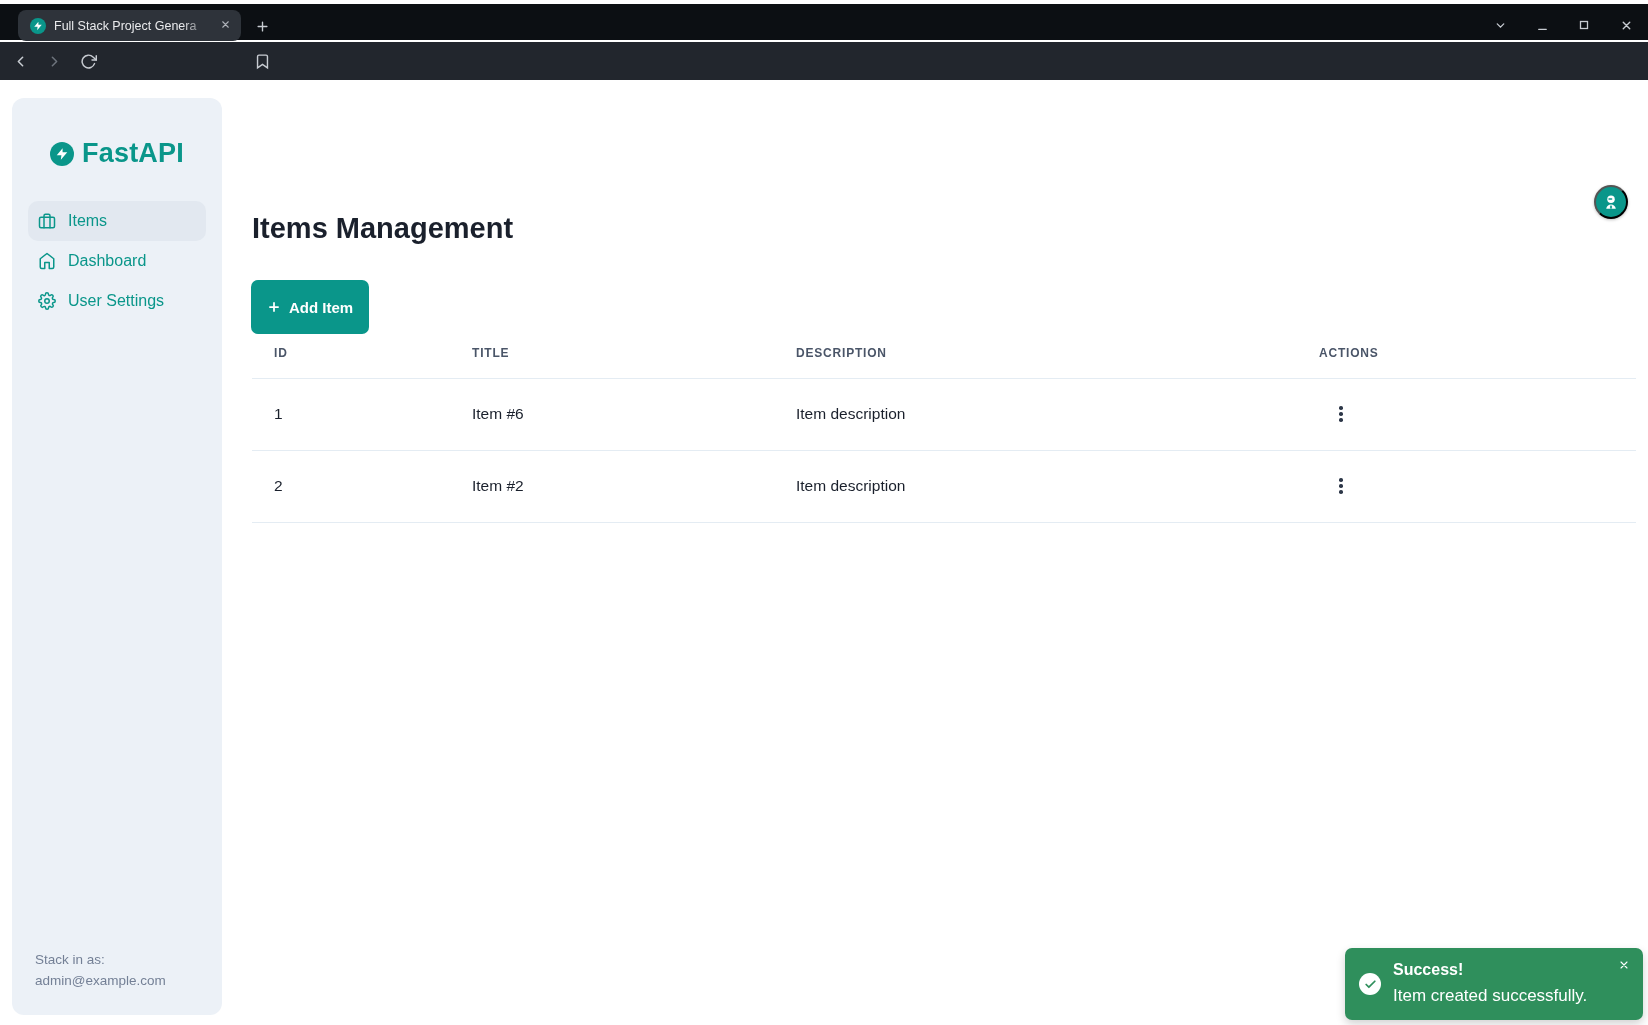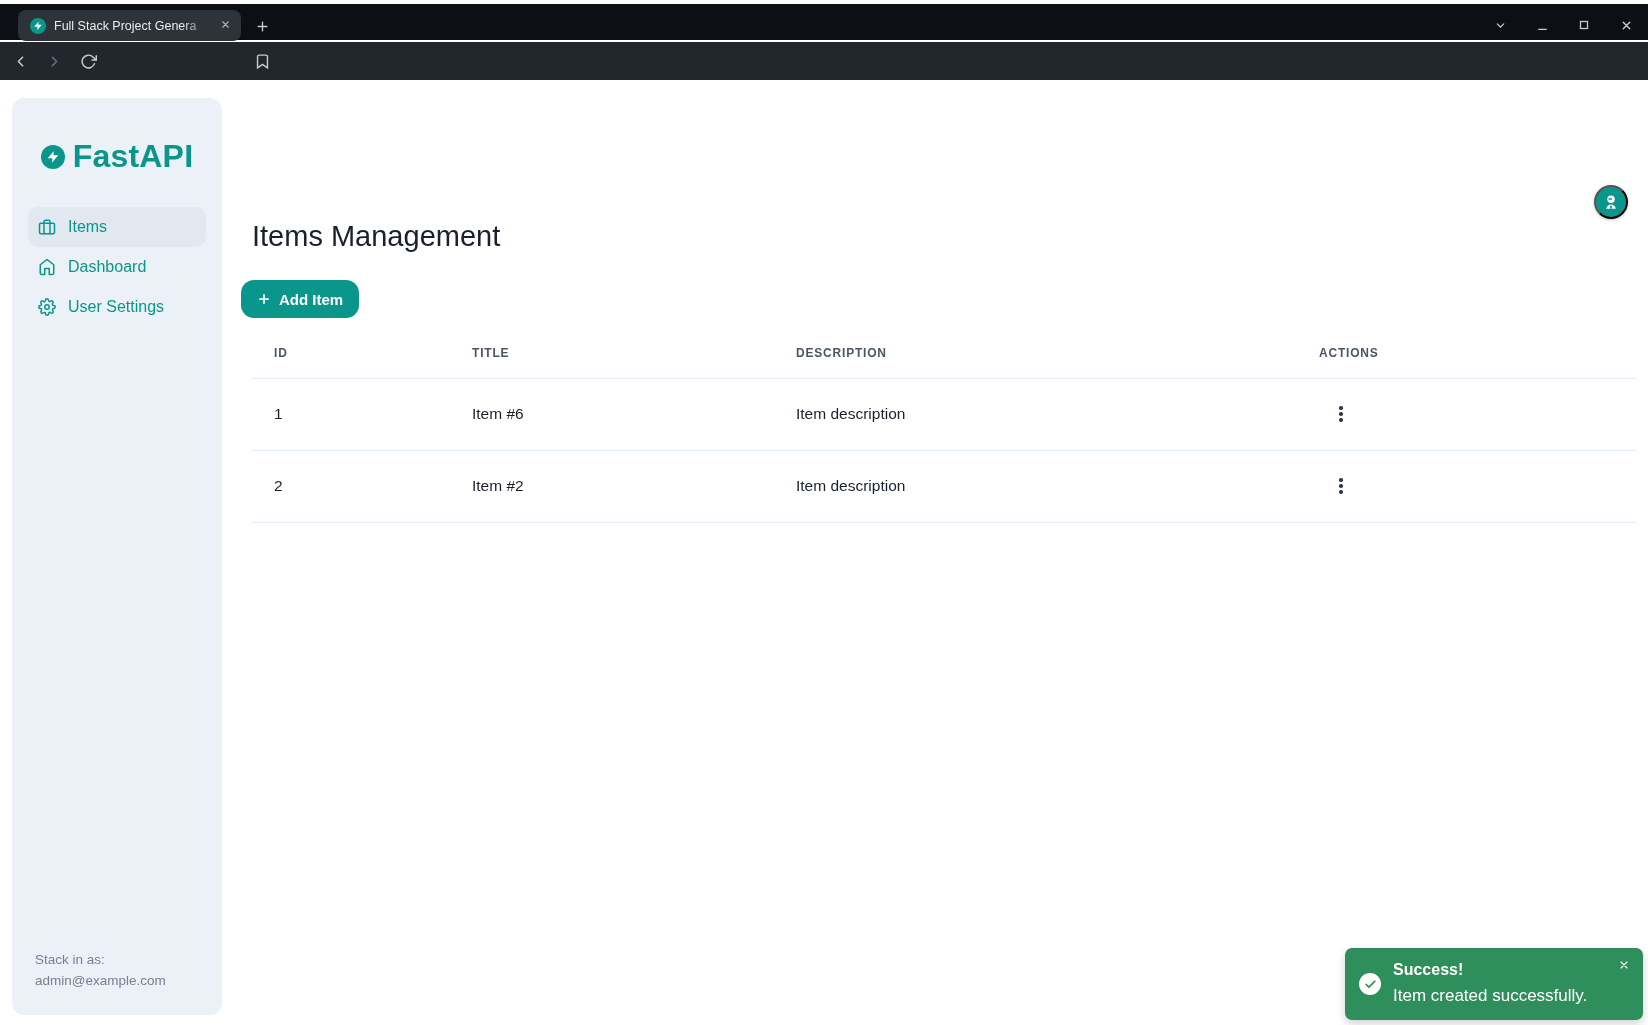--- a/index.html
+++ b/index.html
@@ -61,34 +61,34 @@
   .toolbar-right{position:absolute;right:12px;top:42px;height:38px;display:flex;align-items:center;gap:15px;}
 
   
   .page{position:absolute;left:0;top:80px;width:1648px;height:945px;background:#fff;}
 
   .sidebar{position:absolute;left:12px;top:18px;width:210px;height:917px;background:var(--sidebar-bg);
        border-radius:12px;}
   .brand{display:flex;align-items:center;justify-content:center;gap:8px;margin-top:40px;}
   .brand-badge{width:24px;height:24px;border-radius:50%;background:var(--accent);display:flex;
        align-items:center;justify-content:center;}
-  .brand-name{font-size:32px;font-weight:bold;color:var(--accent);letter-spacing:.2px;}
+  .brand-name{font-size:27px;font-weight:bold;color:var(--accent);letter-spacing:.2px;}
   .nav{margin-top:32px;padding:0 16px;}
   .nav-item{display:flex;align-items:center;gap:12px;height:40px;padding:0 10px;border-radius:10px;
        color:var(--accent);font-size:16px;cursor:default;}
   .nav-item.active{background:var(--pill);}
   .nav-item svg{flex:0 0 18px;}
   .sidebar-foot{position:absolute;left:23px;bottom:24px;font-size:13.5px;color:var(--muted);line-height:21px;}
 
   .avatar-btn{position:absolute;left:1594px;top:105px;width:34px;height:34px;border-radius:50%;
        background:var(--accent);display:flex;align-items:center;justify-content:center;
        box-shadow:0 1px 3px rgba(0,0,0,.25);}
-  .page-title{position:absolute;left:252px;top:132px;font-size:29px;font-weight:normal;color:var(--ink);margin-top:8px;}
-  .add-btn{position:absolute;left:241px;top:200px;height:38px;background:var(--accent);color:#fff;
-       border:none;border-radius:13px;display:flex;align-items:center;gap:8px;padding:0 16px;
+  .page-title{position:absolute;left:252px;top:132px;font-size:29px;font-weight:bold;color:var(--ink);}
+  .add-btn{position:absolute;left:251px;top:200px;height:54px;background:var(--accent);color:#fff;
+       border:none;border-radius:7px;display:flex;align-items:center;gap:8px;padding:0 16px;
        font-size:15px;font-weight:bold;}
 
   .items-table{position:absolute;left:252px;top:249px;width:1384px;border-collapse:collapse;}
   .items-table th{height:49px;text-align:left;font-size:12px;font-weight:bold;letter-spacing:.8px;
        color:var(--th);padding-left:22px;border-bottom:1px solid var(--line);text-transform:uppercase;}
   .items-table td{height:72px;font-size:15.5px;color:var(--ink);padding-left:22px;
        border-bottom:1px solid var(--line);}
   .kebab{width:28px;height:28px;border:none;background:transparent;display:flex;flex-direction:column;
        align-items:center;justify-content:center;gap:2.5px;margin-left:8px;cursor:pointer;}
   .kebab i{width:3.5px;height:3.5px;border-radius:50%;background:#2d3748;display:block;}

